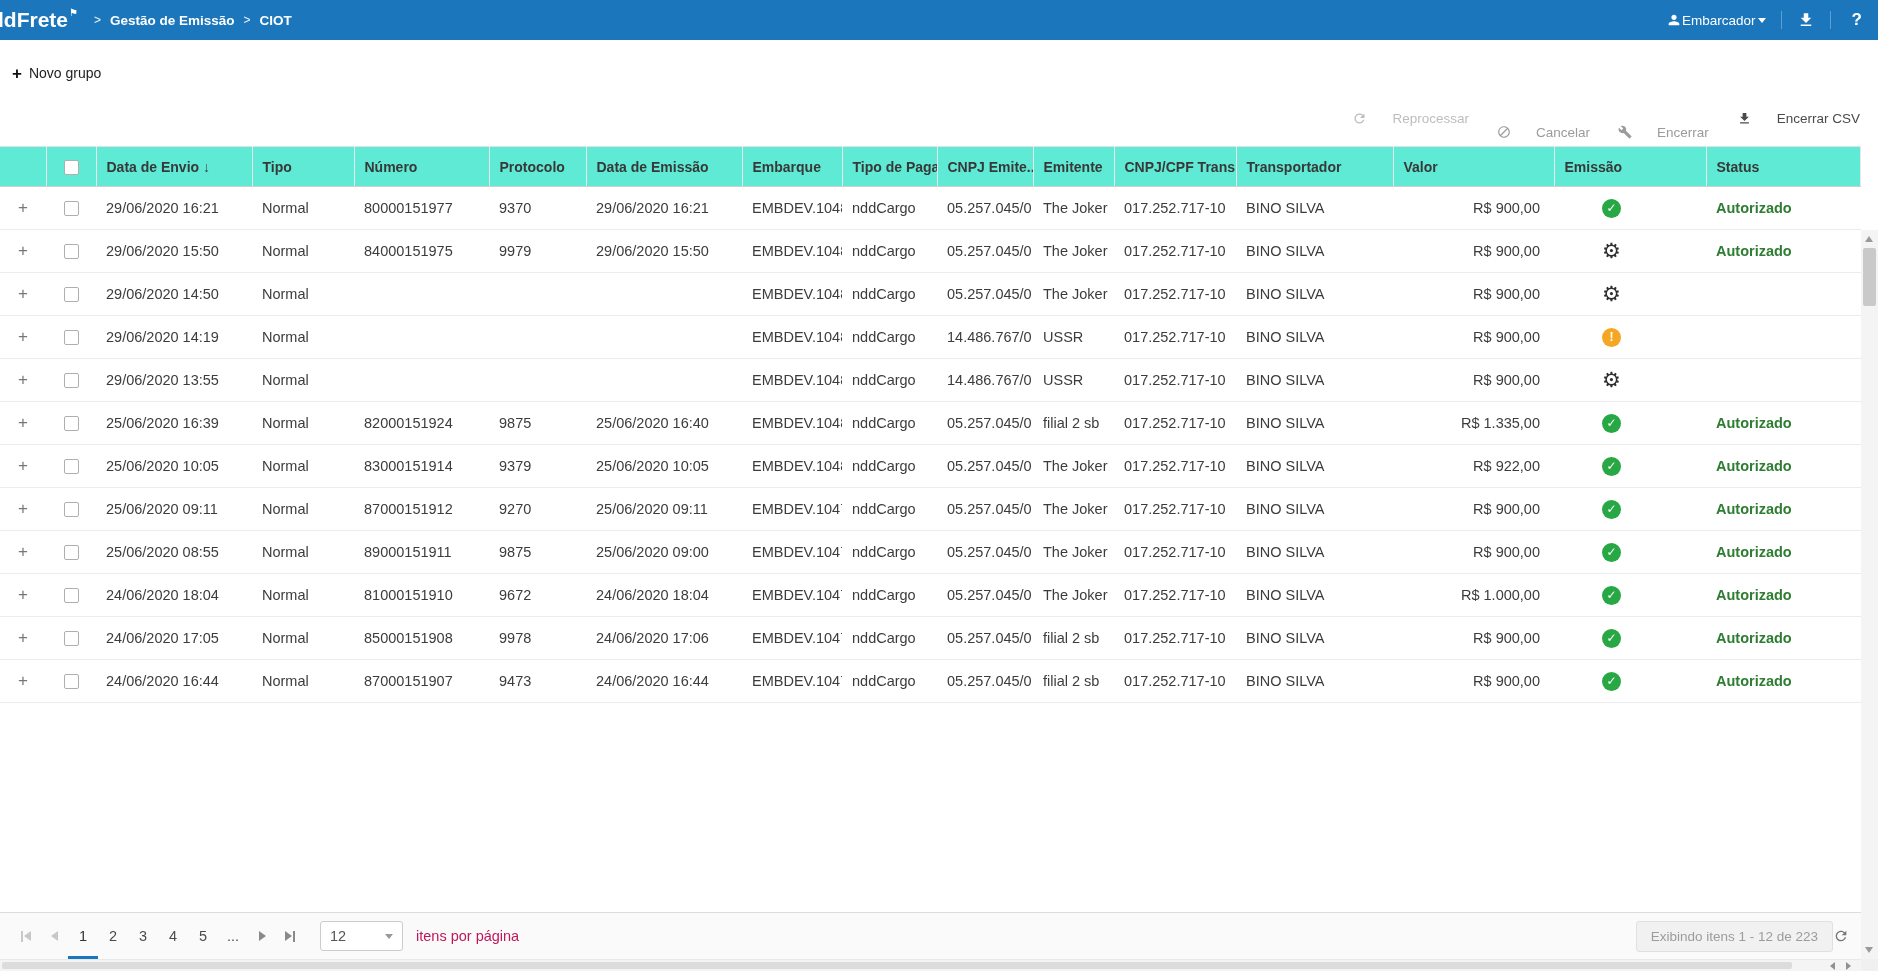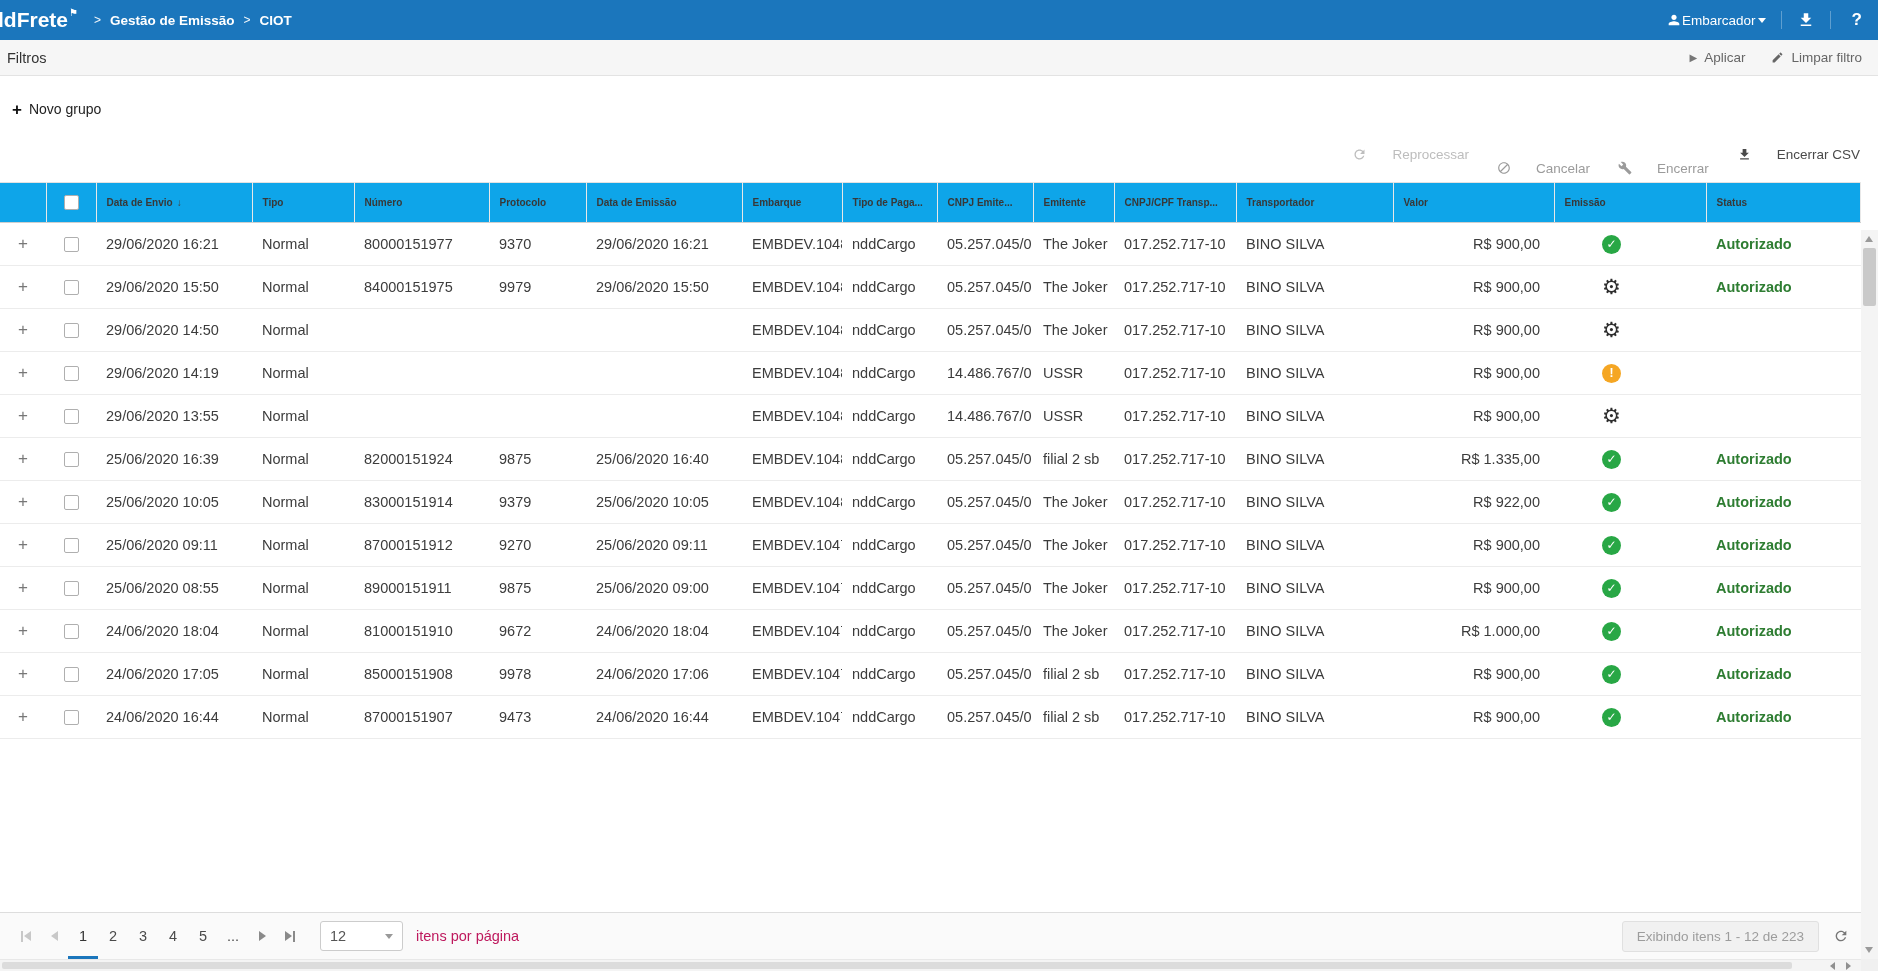--- a/index.html
+++ b/index.html
@@ -37,23 +37,23 @@
 
   
   .grid-toolbar { display:flex; justify-content:flex-end; align-items:center; gap:28px; padding:10px 18px 14px; height:52px; }
   .tb { display:flex; align-items:center; gap:25px; background:none; border:none; font-family:inherit; font-size:13.5px; cursor:pointer; }
   .tb.disabled { color:#bdbdbd; } .tb.disabled svg { fill:#bdbdbd; }
   .tb.muted { color:#9b9b9b;margin-top:28px; } .tb.muted svg { fill:#9b9b9b; }
   .tb.dark { color:#4a4a4a; } .tb.dark svg { fill:#4a4a4a; }
 
   
   table.grid { border-collapse:collapse; table-layout:fixed; width:1861px; font-size:14.5px; color:#3c3c3c; }
-  .grid th { height:40px; padding:0 10px; text-align:left; font-size:10px; font-weight:700; color:#383838;
+  .grid th { height:40px; padding:0 10px; text-align:left; font-size:14px; font-weight:700; color:#383838;
              border-top:1px solid #e2e2e2; border-bottom:1px solid #cfcfcf; border-right:1px solid #e8e8e8;
-             white-space:nowrap; overflow:hidden; background:#0ea5e9; cursor:pointer; }
+             white-space:nowrap; overflow:hidden; background:#5eead4; cursor:pointer; }
   .grid th.c-expand, .grid th.c-check { cursor:default; }
   .grid td { height:43px; padding:0 10px; border-bottom:1px solid #ececec; white-space:nowrap; overflow:hidden; background:#fff; }
   .grid td.right { text-align:right; padding-right:14px; }
   .grid td.c-expand, .grid th.c-expand, .grid td.c-check, .grid th.c-check { text-align:center; padding:0; }
   .grid td.c-emissao { padding-left:48px; }
   .plus { color:#777; font-size:17px; cursor:pointer; }
   .checkbox { display:inline-block; width:15px; height:15px; border:1px solid #afafaf; border-radius:2px; background:#fff; vertical-align:middle; cursor:pointer; }
   .sort { font-weight:400; color:#444; margin-left:4px; }
   .ic { display:inline-flex; align-items:center; justify-content:center; width:19px; height:19px; border-radius:50%;
         font-size:12px; font-weight:700; color:#fff; cursor:pointer; line-height:1; }
@@ -70,21 +70,21 @@
   .tri-l { width:0; height:0; border-top:5px solid transparent; border-bottom:5px solid transparent; border-right:7px solid currentColor; }
   .tri-r { width:0; height:0; border-top:5px solid transparent; border-bottom:5px solid transparent; border-left:7px solid currentColor; }
   .vbar { width:2px; height:11px; background:currentColor; }
   .pg-num { display:flex; align-items:center; justify-content:center; min-width:30px; height:100%; cursor:pointer; color:#4a4a4a;
             border-top:3px solid transparent; border-bottom:3px solid transparent; padding:0 4px; }
   .pg-num.active { border-bottom-color:#1b76bc; color:#333; }
   .pagesize { margin-left:16px; width:83px; height:30px; border:1px solid #ccc; border-radius:3px; background:#fff;
               display:flex; align-items:center; justify-content:space-between; padding:0 9px; color:#555; cursor:pointer; }
   .chev-down { width:0; height:0; border-left:4px solid transparent; border-right:4px solid transparent; border-top:5px solid #999; }
   .pagesize-label { margin-left:13px; color:#be185d; }
-  .pager-right { margin-left:auto; display:flex; align-items:center; gap:14px; }
+  .pager-right { margin-left:auto; display:flex; align-items:center; }
   .pager-info { border:1px solid #e0e0e0; background:#f1f1f1; color:#9c9c9c; font-size:13.5px; padding:7px 14px; border-radius:3px; }
   .refresh { cursor:pointer; } .refresh svg { fill:#777; }
 
   
   .vscroll { position:absolute; top:230px; right:0; bottom:12px; width:17px; background:#f4f4f4; }
   .vscroll .tri-up { position:absolute; top:6px; left:4px; width:0; height:0; border-left:4px solid transparent; border-right:4px solid transparent; border-bottom:6px solid #9a9a9a; }
   .vscroll .vthumb { position:absolute; top:18px; left:2px; width:13px; height:58px; background:#c9c9c9; border-radius:2px; }
   .vscroll .tri-down { position:absolute; bottom:6px; left:4px; width:0; height:0; border-left:4px solid transparent; border-right:4px solid transparent; border-top:6px solid #9a9a9a; }
   .hscroll { position:absolute; left:0; bottom:0; width:1861px; height:12px; background:#f4f4f4; border-top:1px solid #e8e8e8; }
   .hthumb { position:absolute; left:2px; top:2px; height:7px; width:1790px; background:#dcdcdc; border-radius:2px; }
@@ -122,37 +122,20 @@
       <button class="icon-btn">
         <svg width="18" height="18" viewBox="0 0 24 24">
             <path d="M19 9h-4V3H9v6H5l7 7 7-7zM5 18v2h14v-2H5z"></path>
           </svg>
       </button>
       <div class="tb-divider"></div>
       <button class="help-btn">?</button>
     </div>
   </header>
 
-  <div class="filters-bar">
-    <span class="filters-title">Filtros</span>
-    <div class="filters-actions">
-      <button class="flt-btn">
-        <span class="play">▶</span>
-        <span>Aplicar</span>
-      </button>
-      <button class="flt-btn">
-        <span>
-          <svg width="13" height="13" viewBox="0 0 24 24">
-              <path d="M3 17.25V21h3.75L17.81 9.94l-3.75-3.75L3 17.25zM20.71 7.04c.39-.39.39-1.02 0-1.41l-2.34-2.34c-.39-.39-1.02-.39-1.41 0l-1.83 1.83 3.75 3.75 1.83-1.83z"></path>
-            </svg>
-        </span>
-        <span>Limpar filtro</span>
-      </button>
-    </div>
-  </div>
 
   <div class="group-bar">
     <button class="novo-grupo">
       <span class="plus-g">+</span>
       <span>Novo grupo</span>
     </button>
   </div>
 
   <div class="grid-toolbar">
     <button class="tb disabled">

